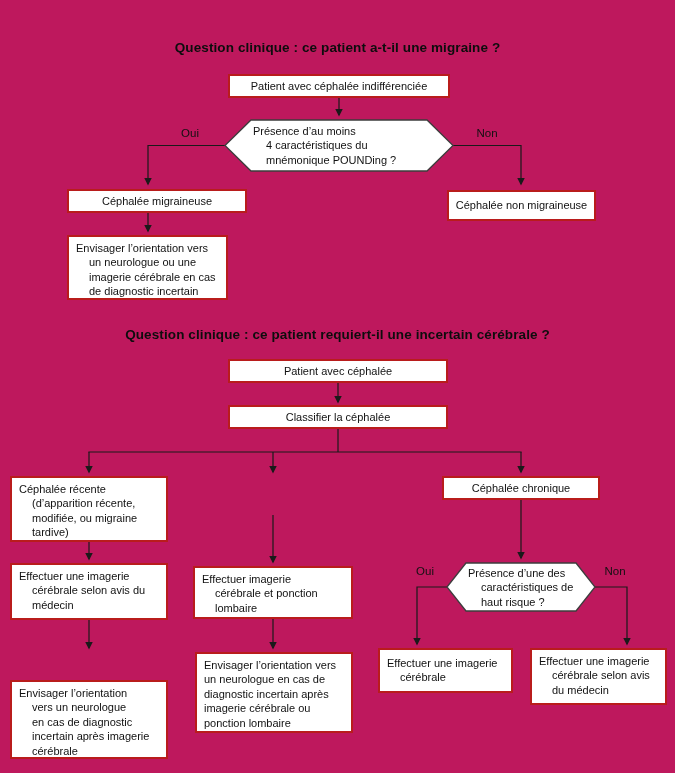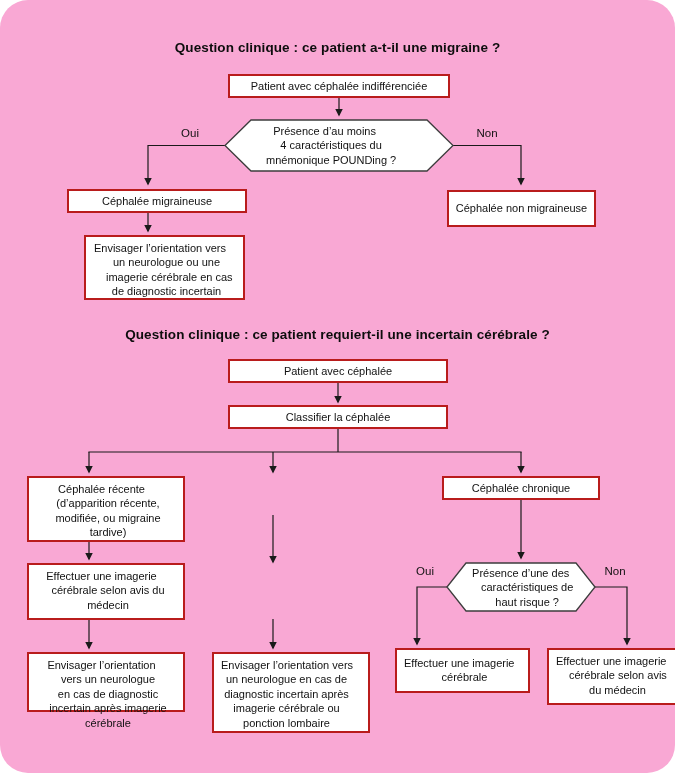--- a/index.html
+++ b/index.html
@@ -1,39 +1,39 @@
 <!DOCTYPE html>
 <html><head>
 <meta charset="utf-8">
 <style>
   html,body{margin:0;padding:0;background:#fff;}
   #canvas{
-    position:relative;width:675px;height:773px;background:#f9a8d4;
-    font-family:"Liberation Sans", sans-serif;color:#111;overflow:hidden;border-radius:28px;
+    position:relative;width:675px;height:773px;background:#be185d;
+    font-family:"Liberation Sans", sans-serif;color:#111;overflow:hidden;
   }
   .title{
     position:absolute;left:0;width:675px;text-align:center;
     font-size:13.5px;font-weight:bold;color:#0d0d0d;letter-spacing:.1px;
   }
   .box{
     position:absolute;border:2px solid #b91c1c;background:#fff;
     font-size:11px;line-height:14.4px;box-sizing:border-box;
   }
   .box.center{display:flex;align-items:center;justify-content:center;text-align:center;}
-  .box.multi{padding:4px 16px 0 7px;margin-left:17px;}
+  .box.multi{padding:4px 16px 0 7px;}
   .ln{white-space:nowrap;}
   .ln.ind{margin-left:13px;}
   .hex{position:absolute;}
   .hex svg{position:absolute;left:0;top:0;}
   .hextext{position:absolute;font-size:11px;line-height:14.4px;}
   .branchlabel{
     position:absolute;font-size:11.5px;text-align:center;color:#111;
   }
   #connectors{position:absolute;left:0;top:0;z-index:0;}
-  .node{z-index:1;text-align:center;}
+  .node{z-index:1;}
 </style>
 </head>
 <body>
 
 <div id="canvas">
 
   <svg id="connectors" width="675" height="773">
     <defs>
       <marker id="ah" markerUnits="userSpaceOnUse" markerWidth="8" markerHeight="8" viewBox="0 0 8 8" refX="6.5" refY="4" orient="auto">
         <path d="M0,0 L8,4 L0,8 Z" fill="#1a1a1a"></path>
@@ -79,21 +79,21 @@
     </div>
   </div>
 
   <div class="branchlabel" style="left:173px;top:127px;width:34px">Oui</div>
   <div class="branchlabel" style="left:470px;top:127px;width:34px">Non</div>
 
   <div class="box center node" style="left:67px;top:189px;width:180px;height:24px">
     <span>Céphalée migraineuse</span>
   </div>
 
-  <div class="box center node" style="left:447px;top:190px;width:149px;height:37px">
+  <div class="box center node" style="left:447px;top:190px;width:149px;height:31px">
     <span>Céphalée non migraineuse</span>
   </div>
 
   <div class="box multi node" style="left:67px;top:235px;width:161px;height:65px">
     <div class="ln">Envisager l’orientation vers</div>
     <div class="ln ind">un neurologue ou une</div>
     <div class="ln ind">imagerie cérébrale en cas</div>
     <div class="ln ind">de diagnostic incertain</div>
   </div>
 
@@ -113,29 +113,34 @@
     <div class="ln ind">modifiée, ou migraine</div>
     <div class="ln ind">tardive)</div>
   </div>
 
   <div class="box multi node" style="left:10px;top:563px;width:158px;height:57px">
     <div class="ln">Effectuer une imagerie</div>
     <div class="ln ind">cérébrale selon avis du</div>
     <div class="ln ind">médecin</div>
   </div>
 
-  <div class="box multi node" style="left:10px;top:652px;width:158px;height:60px">
+  <div class="box multi node" style="left:10px;top:680px;width:158px;height:79px">
     <div class="ln">Envisager l’orientation</div>
     <div class="ln ind">vers un neurologue</div>
     <div class="ln ind">en cas de diagnostic</div>
     <div class="ln ind">incertain après imagerie</div>
     <div class="ln ind">cérébrale</div>
   </div>
 
 
+  <div class="box multi node" style="left:193px;top:566px;width:160px;height:53px">
+    <div class="ln">Effectuer imagerie</div>
+    <div class="ln ind">cérébrale et ponction</div>
+    <div class="ln ind">lombaire</div>
+  </div>
 
   <div class="box multi node" style="left:195px;top:652px;width:158px;height:81px">
     <div class="ln">Envisager l’orientation vers</div>
     <div class="ln">un neurologue en cas de</div>
     <div class="ln">diagnostic incertain après</div>
     <div class="ln">imagerie cérébrale ou</div>
     <div class="ln">ponction lombaire</div>
   </div>
 
   <div class="box center node" style="left:442px;top:476px;width:158px;height:24px">

